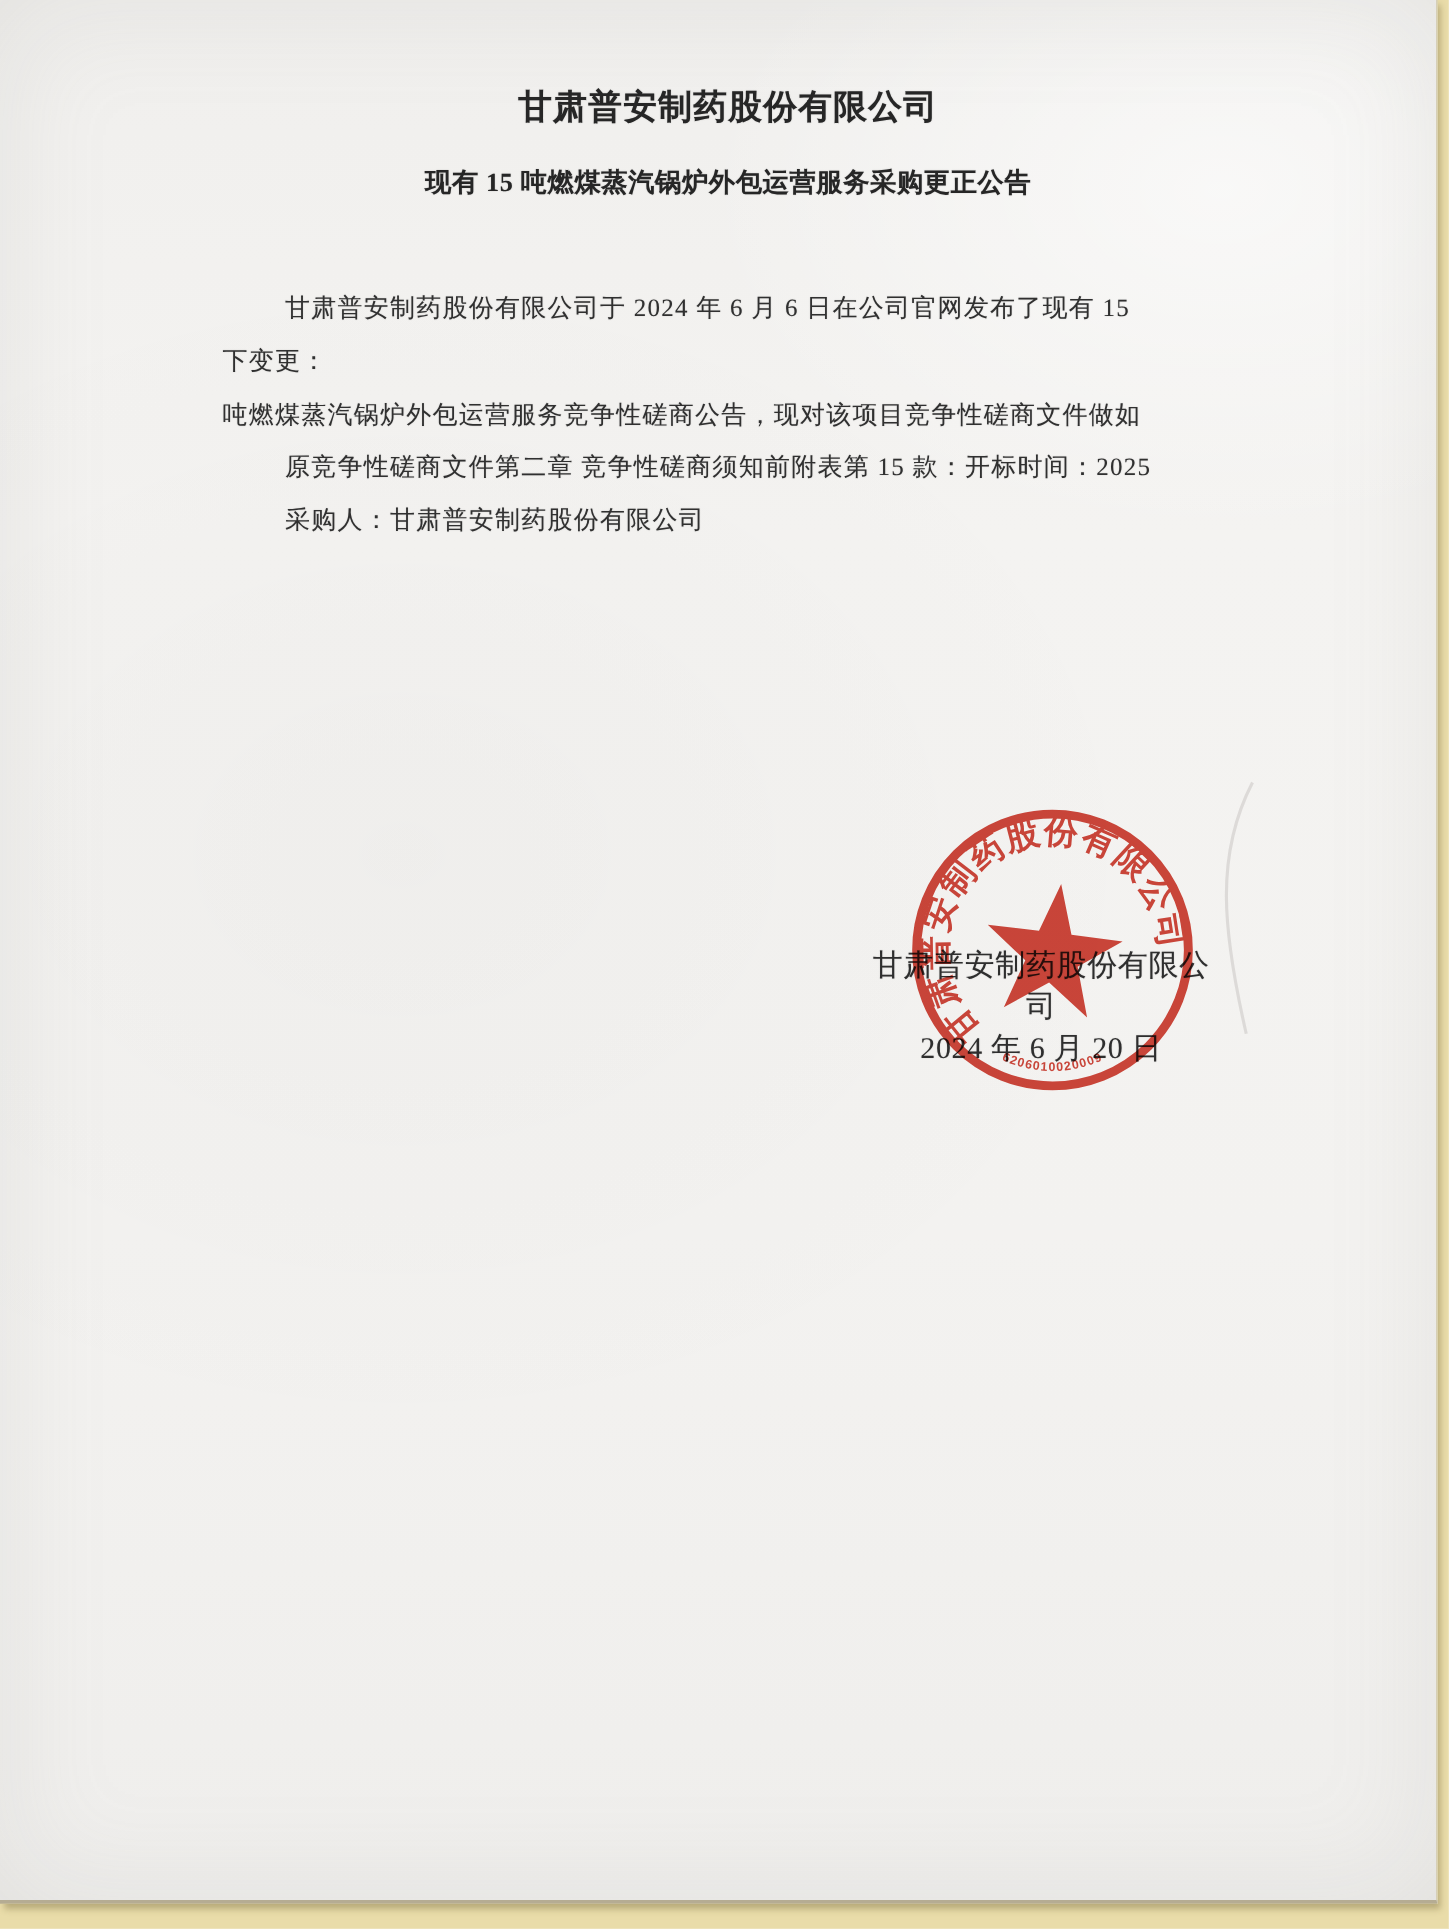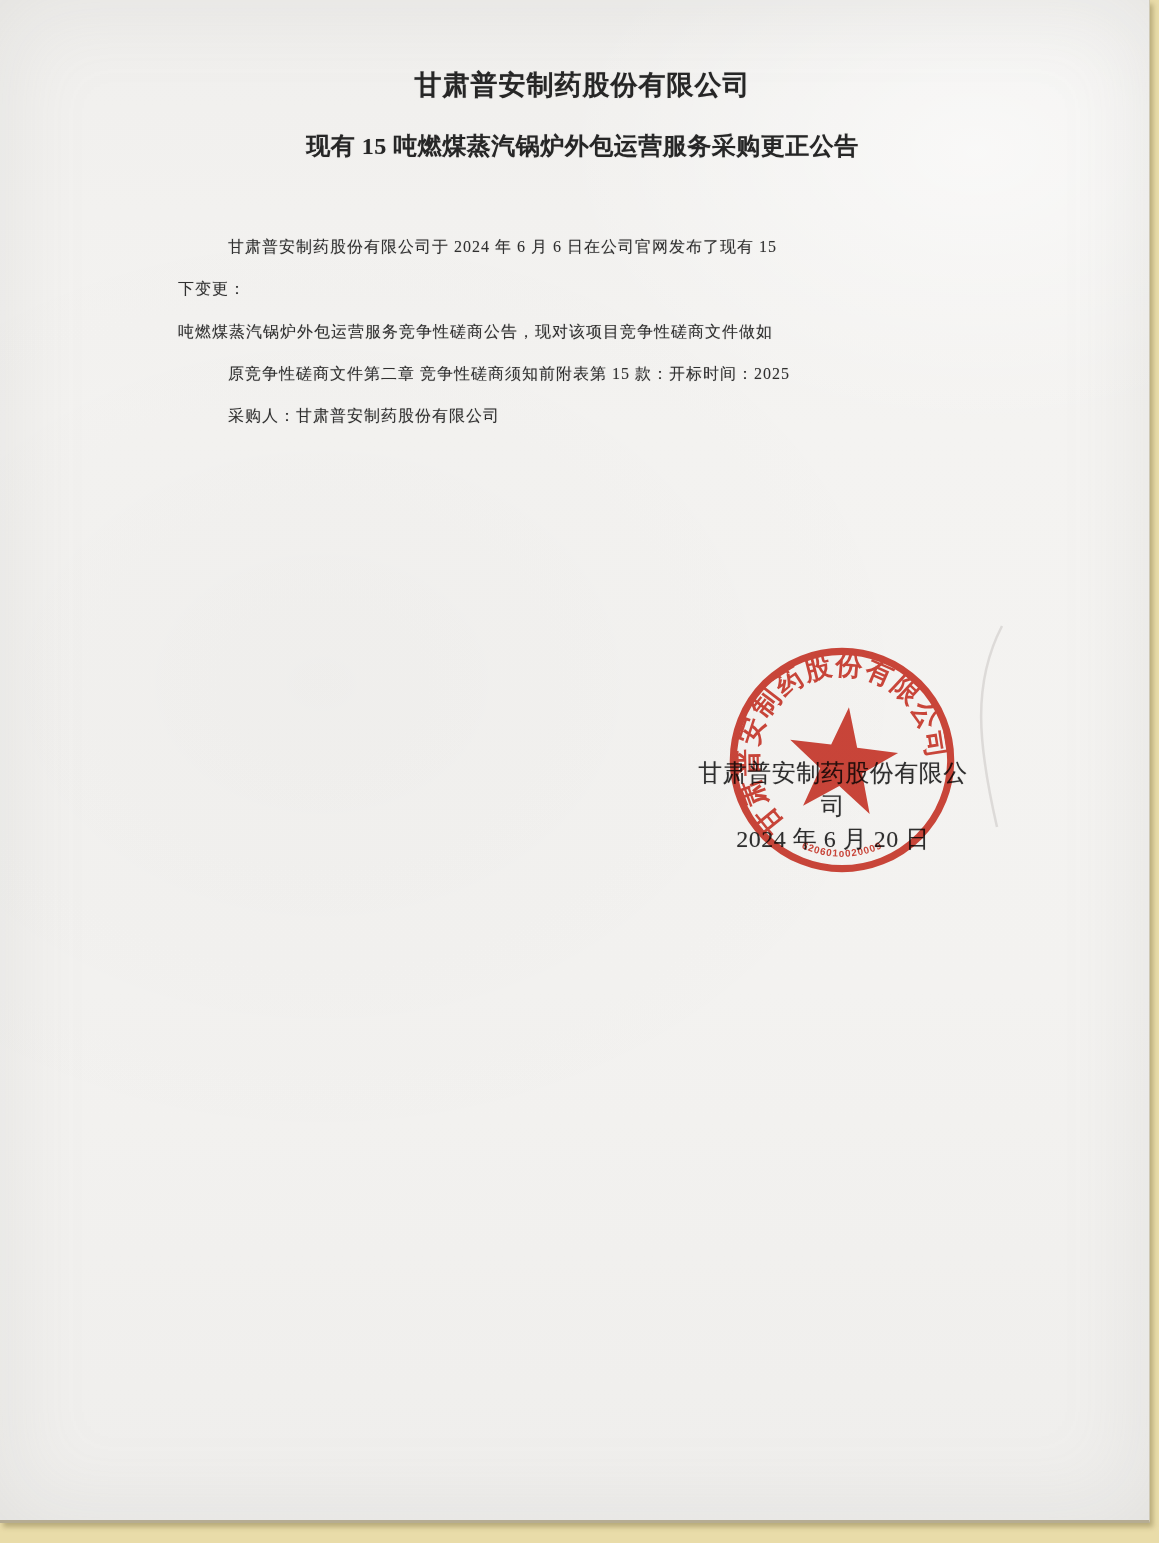--- a/index.html
+++ b/index.html
@@ -24,27 +24,27 @@
   .title{
     position:absolute;left:8px;top:66px;width:1149px;
     text-align:center;
     font-size:27px;font-weight:bold;letter-spacing:1px;
     color:#262626;line-height:38px;
     text-shadow:0 0 1px rgba(60,60,60,0.35);
   }
   .subtitle{
     position:absolute;left:8px;top:127px;width:1149px;
     text-align:center;
-    font-size:24px;font-weight:bold;letter-spacing:0.5px;
+    font-size:21px;font-weight:bold;letter-spacing:0.5px;
     color:#262626;line-height:38px;
     text-shadow:0 0 1px rgba(60,60,60,0.35);
   }
   .body-text{
     position:absolute;left:178px;top:226px;width:856px;
-    font-size:16px;color:#303030;letter-spacing:1px;
+    font-size:20px;color:#303030;letter-spacing:1px;
     line-height:42.3px;
     text-shadow:0 0 1px rgba(70,70,70,0.3);
   }
   .line{white-space:nowrap;}
   .line.indent{text-indent:50px;}
   .signature{
     position:absolute;left:690px;top:757px;width:286px;
     text-align:center;
     font-size:24px;color:#2e2e2e;line-height:33px;
     letter-spacing:0.5px;

